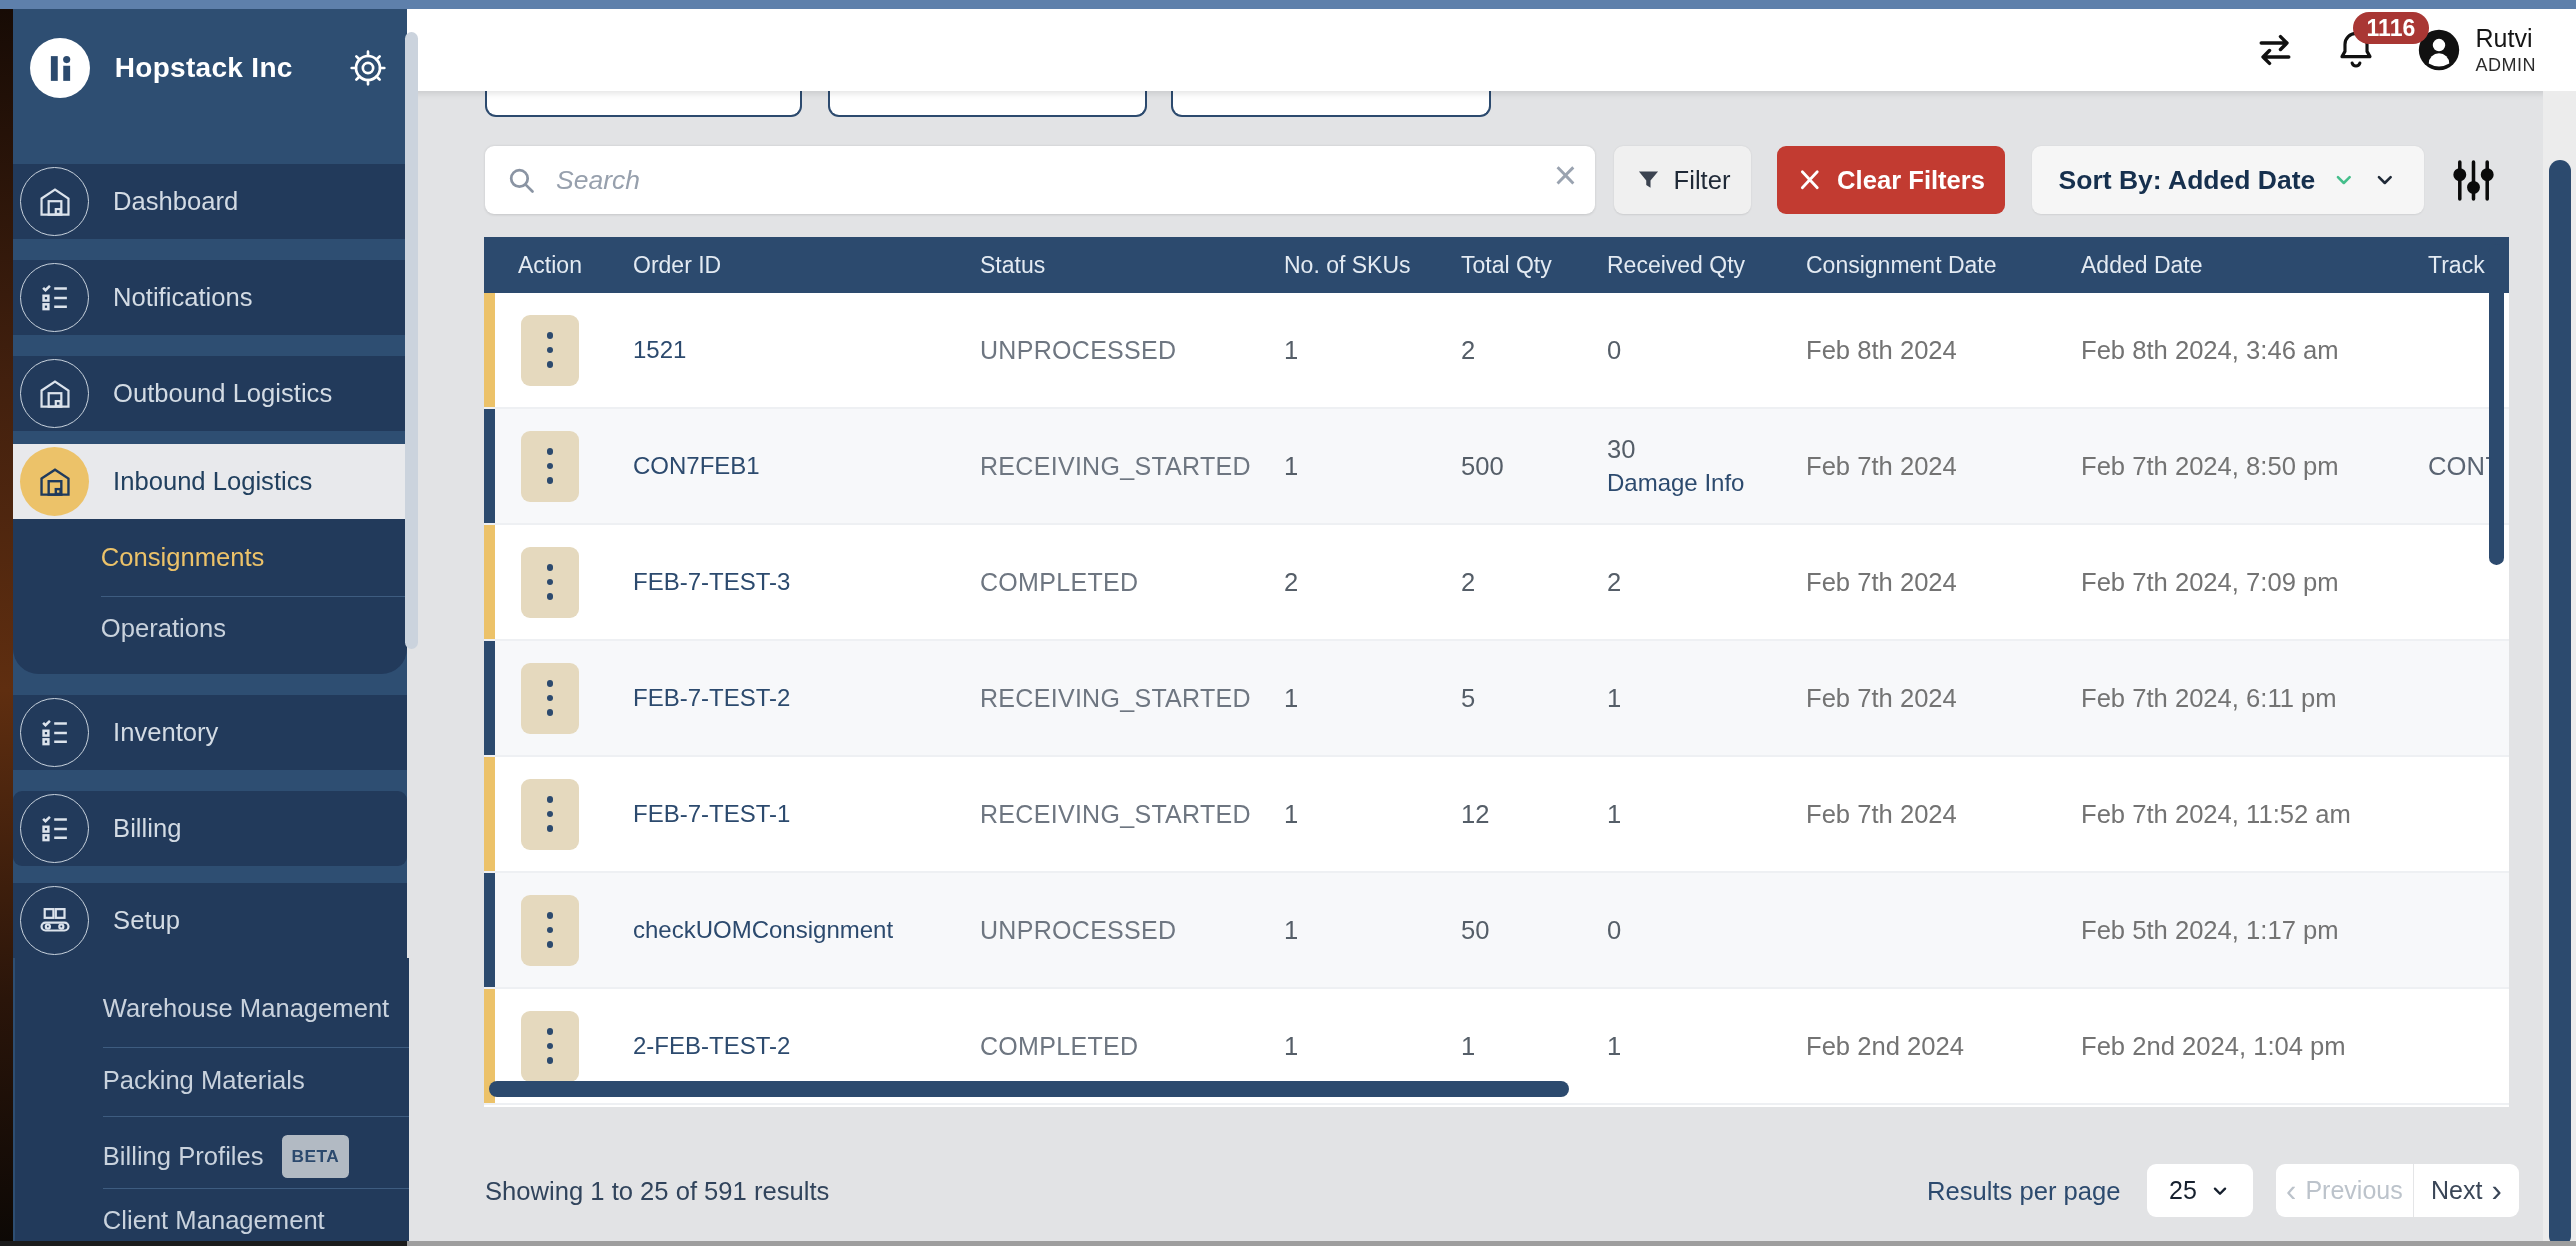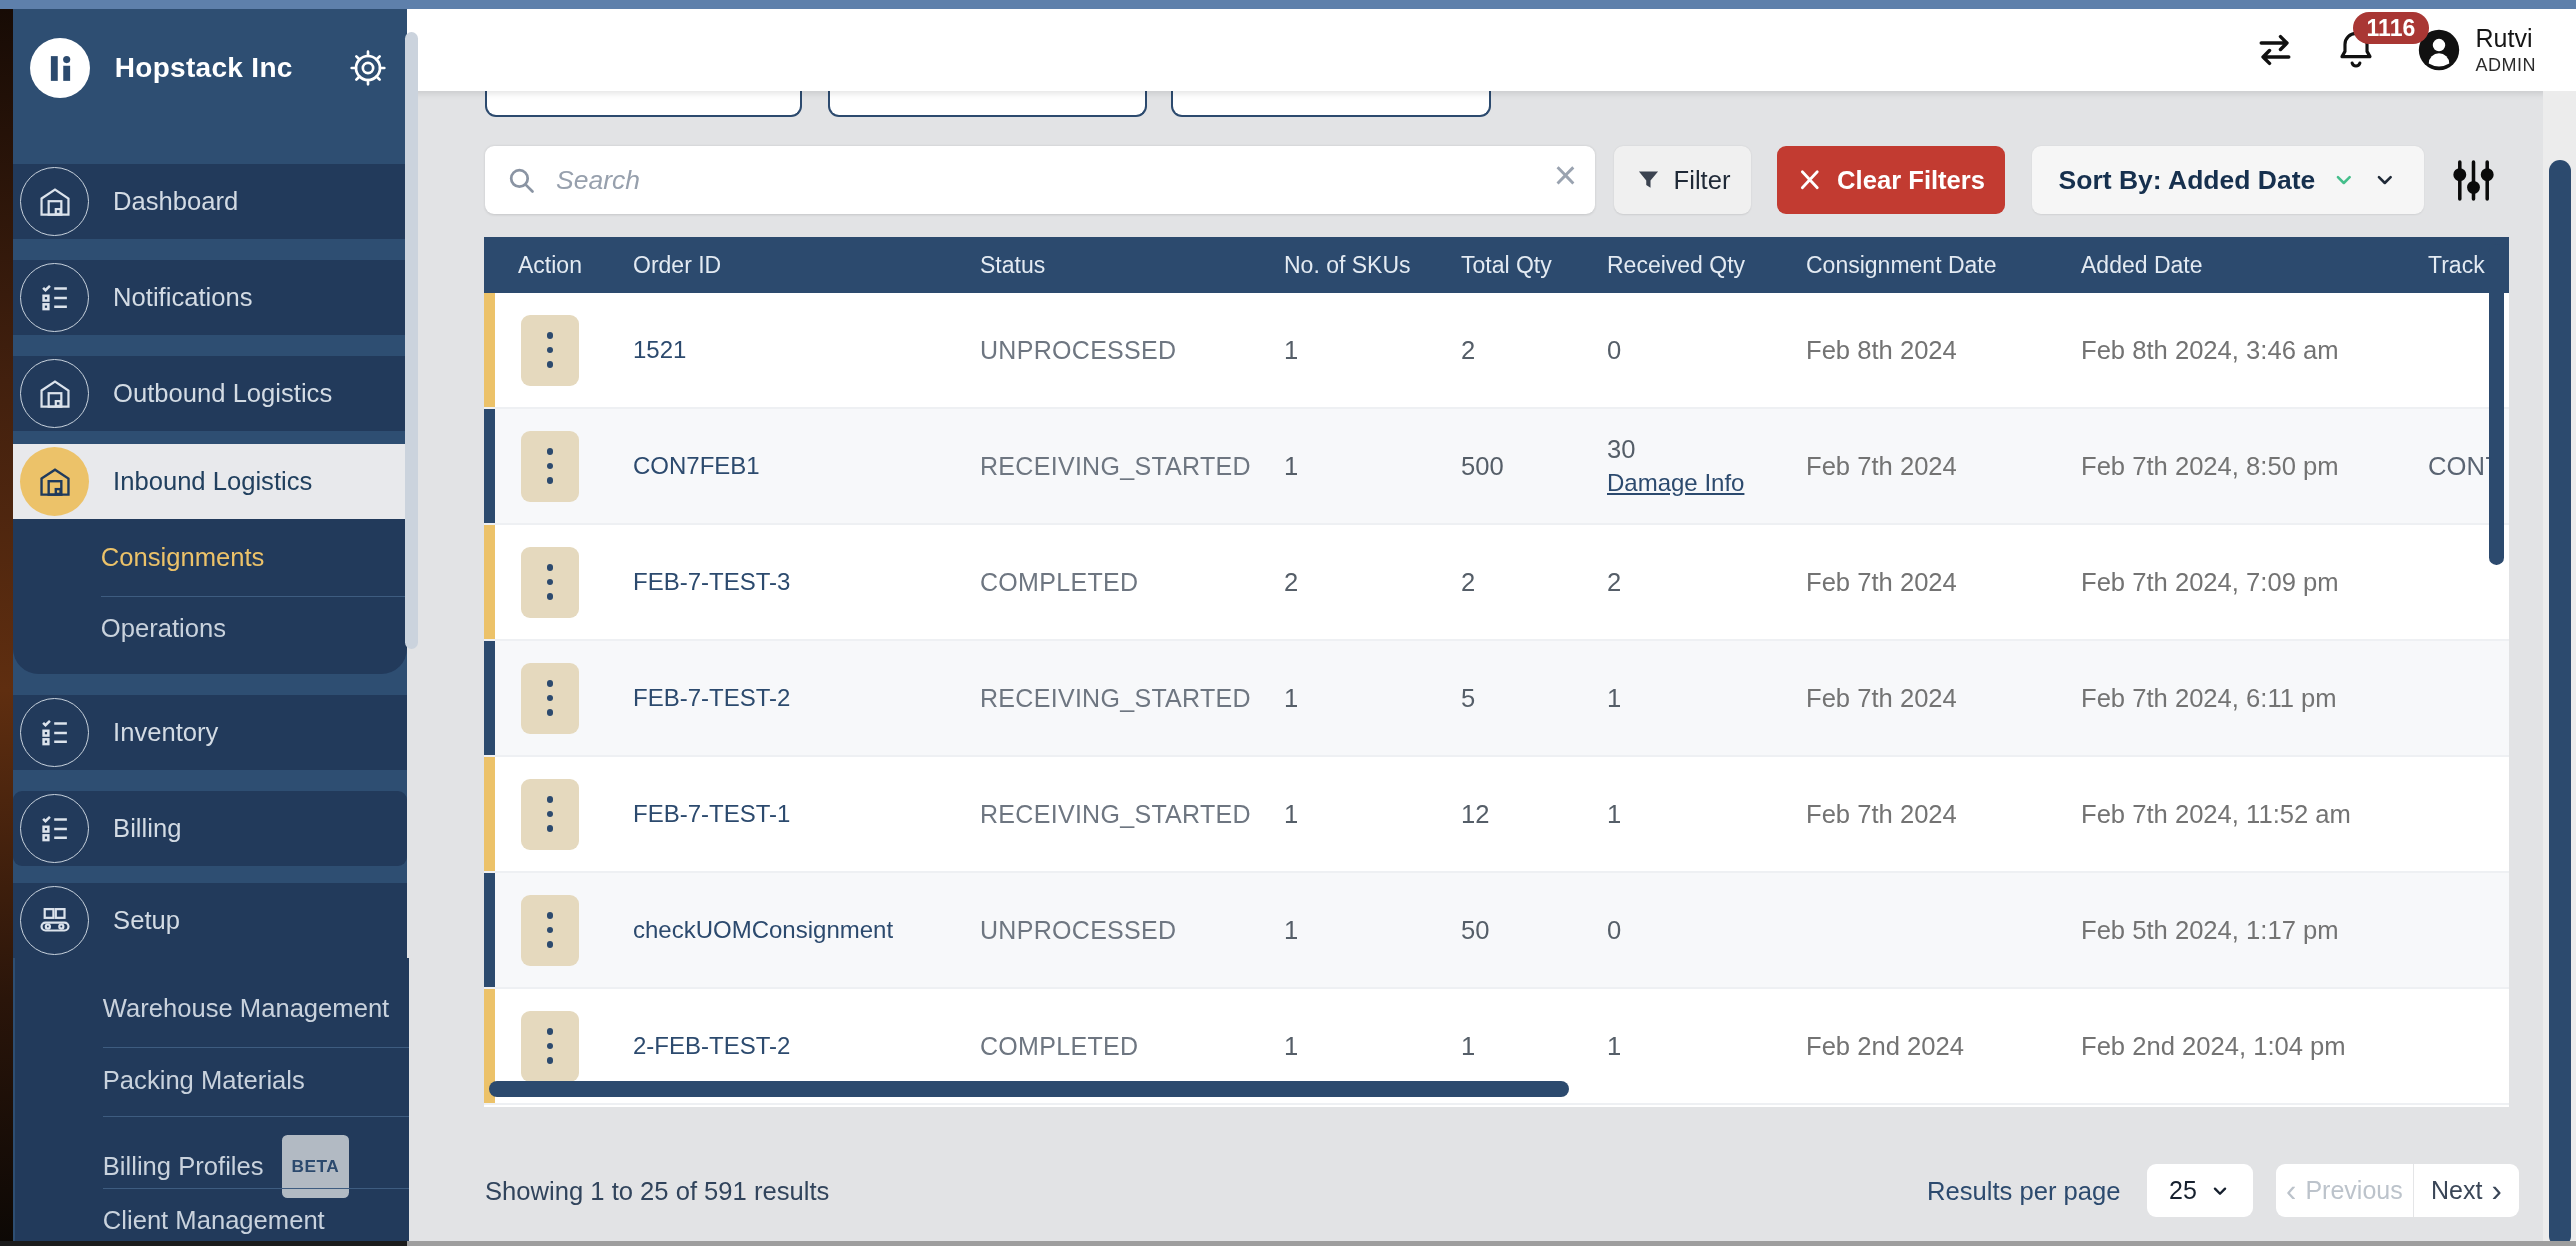--- a/index.html
+++ b/index.html
@@ -35,21 +35,21 @@
   .sb-sub1 .si{position:absolute;left:88px;font-size:25.6px;color:#C9D2DD;white-space:nowrap;}
   .sb-sub1 .si.active{color:#ECC269;}
   .sb-sub1 .si1{top:24px;} .sb-sub1 .si2{top:95px;}
   .sb-sub1 .div{position:absolute;top:77px;left:88px;right:0;height:0.9px;background:#3E5C80;}
   .sb-sub2{position:absolute;top:949px;left:2px;width:394px;height:288px;background:#223A5B;}
   .sb-sub2 .si{position:absolute;left:88px;font-size:25.6px;color:#C9D2DD;white-space:nowrap;display:flex;align-items:center;gap:18px;}
   .sb-sub2 .s1{top:36px;} .sb-sub2 .s2{top:108px;} .sb-sub2 .s3{top:177px;} .sb-sub2 .s4{top:248px;}
   .sb-sub2 .div{position:absolute;left:88px;right:0;height:0.9px;background:#3E5C80;}
   .sb-sub2 .d1{top:89px;} .sb-sub2 .d2{top:158px;} .sb-sub2 .d3{top:230px;}
   .beta{background:#B2BAC3;color:#2C4A6E;font-weight:700;font-size:17.3px;letter-spacing:0.5px;
-    padding:21px 10px;border-radius:5.5px;}
+    padding:11px 10px;border-radius:5.5px;}
   .sb-scrollbar{position:absolute;left:405px;top:32px;width:12.8px;height:617px;border-radius:7.3px;background:#CBD3DD;z-index:45;}
 
   
   .topbar{position:absolute;left:407px;top:9px;width:2169px;height:82px;background:#fff;z-index:20;
     box-shadow:0 2.7px 6.4px rgba(0,0,0,.10);}
   .topbar-right{position:absolute;right:40px;top:0;height:100%;display:flex;align-items:center;gap:38px;}
   .bell-wrap{position:relative;width:44px;height:47px;}
   .nbadge{position:absolute;left:18px;top:-14.6px;background:#A93734;color:#fff;font-size:23px;font-weight:700;
     padding:2.7px 13.7px;border-radius:912px;white-space:nowrap;}
   .user-group{display:flex;align-items:center;gap:14.6px;}
@@ -87,21 +87,21 @@
   .tr::before{content:"";position:absolute;left:0;top:0;bottom:0;width:11px;}
   .tr.odd::before{background:#ECC269;} .tr.even::before{background:#2C4A6E;}
   .cell-action{padding-left:37px;}
   .kebab{width:58px;height:71px;background:#E5D9BE;border-radius:9px;border:none;
     display:flex;flex-direction:column;align-items:center;justify-content:center;gap:8.2px;cursor:pointer;}
   .kebab i{width:6.4px;height:6.4px;border-radius:50%;background:#2C4A6E;display:block;}
   .cell-order{color:#2C4A6E;font-size:24px;font-weight:500;white-space:nowrap;}
   .cell-status{color:#6E7681;font-size:25px;letter-spacing:0.3px;white-space:nowrap;}
   .cell-num{color:#555E68;}
   .cell-received{display:flex;flex-direction:column;align-items:flex-start;gap:4.6px;color:#555E68;}
-  .damage{color:#2C4A6E;text-decoration:underline;font-size:24px;cursor:pointer;}
+  .damage{color:#2C4A6E;font-size:24px;cursor:pointer;}
   .cell-date{color:#737373;white-space:nowrap;}
   .cell-track{color:#5A6472;white-space:nowrap;overflow:hidden;}
   .hscroll{position:absolute;left:4.6px;top:844px;width:1080px;height:16.4px;background:#2C4A6E;border-radius:8.2px;}
   .vscroll-inner{position:absolute;left:2005px;top:7.3px;width:14.6px;height:321px;background:#2C4A6E;border-radius:7.3px;}
 
   
   .summary{position:absolute;left:78px;top:1086px;font-size:25.6px;color:#31445C;}
   .rpp-label{position:absolute;left:1520px;top:1086px;font-size:25.6px;color:#2C4A6E;}
   .pagesize{position:absolute;left:1740px;top:1073px;width:106px;height:53px;background:#fff;border-radius:9px;
     display:flex;align-items:center;justify-content:center;gap:12px;font-size:25px;color:#16202E;}

